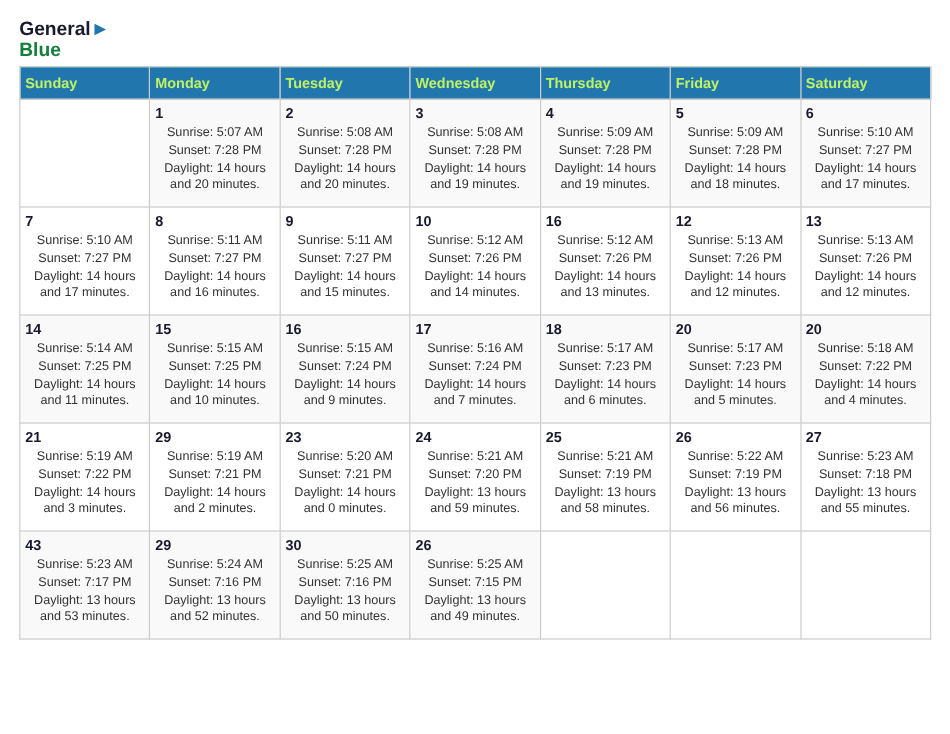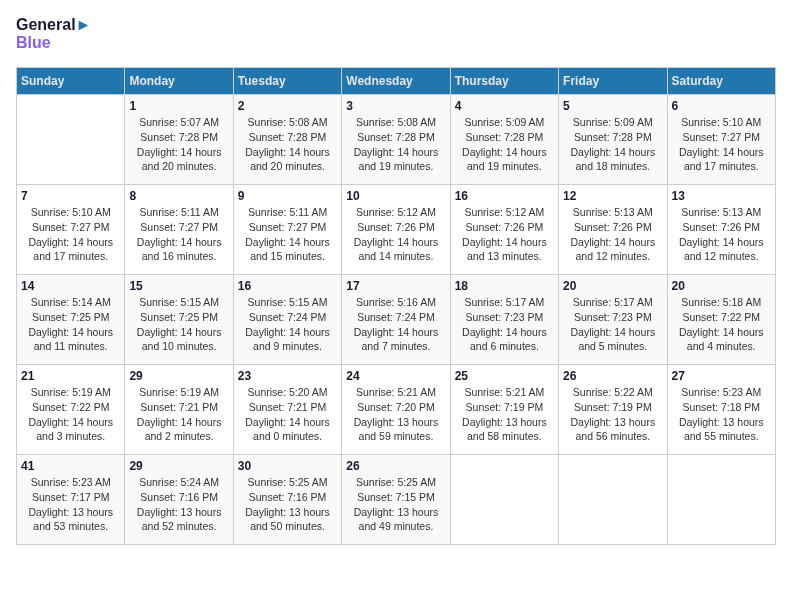--- a/index.html
+++ b/index.html
@@ -7,21 +7,21 @@
       font-family: Arial, sans-serif;
       background: #fff;
       width: 792px;
       min-height: 612px;
       padding: 16px;
     }
     .header {
       display: flex;
       justify-content: space-between;
       align-items: flex-start;
-      margin-bottom: 16px;
+      margin-bottom: 4px;
     }
     .logo {
       display: flex;
       align-items: center;
       gap: 4px;
     }
     .title-block {
       text-align: right;
     }
     .month-title {
@@ -33,21 +33,21 @@
       font-size: 14px;
       color: #333;
     }
     table {
       width: 100%;
       border-collapse: collapse;
       font-size: 11px;
     }
     thead tr th {
       background-color: #2176ae;
-      color: #e5e5e5;
+      color: #bef264;
       font-size: 12px;
       font-weight: bold;
       padding: 6px 4px;
       text-align: left;
       border: 1px solid #ccc;
     }
     tbody tr td {
       border: 1px solid #ccc;
       vertical-align: top;
       padding: 4px 4px;
@@ -78,21 +78,21 @@
       background: #fff !important;
     }
   </style>
 </head>
 <body>
 
 <div class="header">
   <div class="logo">
   <div style="display:flex;flex-direction:column;line-height:1.1;">
     <span style="font-size:16px;font-weight:bold;color:#1a1a2e;">General<span style="color:#2176ae;">►</span></span>
-    <span style="font-size:16px;font-weight:bold;color:#8b5cf6;">Blue</span>
+    <span style="font-size:16px;font-weight:bold;color:#15803d;">Blue</span>
   </div>
 </div>
   <div class="title-block">
     <div class="month-title"></div>
     <div class="subtitle"></div>
   </div>
 </div>
 
 <table>
   <thead>
@@ -219,21 +219,21 @@
           <span class="day-num">26</span>
           <div class="day-info">Sunrise: 5:22 AM<br>Sunset: 7:19 PM<br>Daylight: 13 hours<br>and 56 minutes.</div>
         </td>
         <td>
           <span class="day-num">27</span>
           <div class="day-info">Sunrise: 5:23 AM<br>Sunset: 7:18 PM<br>Daylight: 13 hours<br>and 55 minutes.</div>
         </td>
       </tr>
       <tr>
         <td>
-          <span class="day-num">41</span>
+          <span class="day-num">43</span>
           <div class="day-info">Sunrise: 5:23 AM<br>Sunset: 7:17 PM<br>Daylight: 13 hours<br>and 53 minutes.</div>
         </td>
         <td>
           <span class="day-num">29</span>
           <div class="day-info">Sunrise: 5:24 AM<br>Sunset: 7:16 PM<br>Daylight: 13 hours<br>and 52 minutes.</div>
         </td>
         <td>
           <span class="day-num">30</span>
           <div class="day-info">Sunrise: 5:25 AM<br>Sunset: 7:16 PM<br>Daylight: 13 hours<br>and 50 minutes.</div>
         </td>

